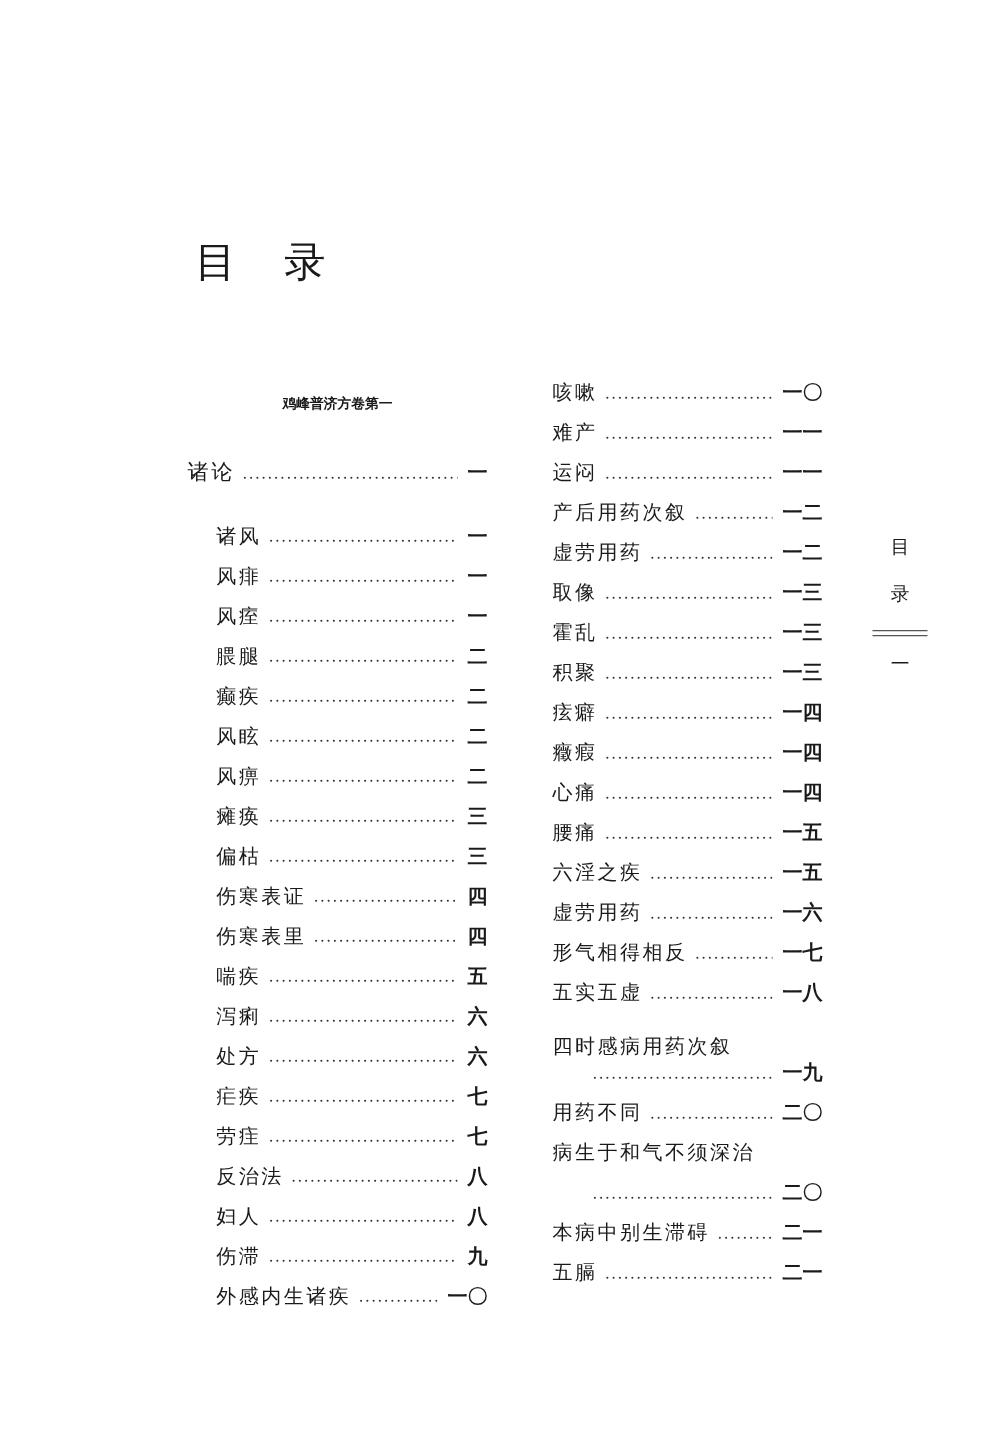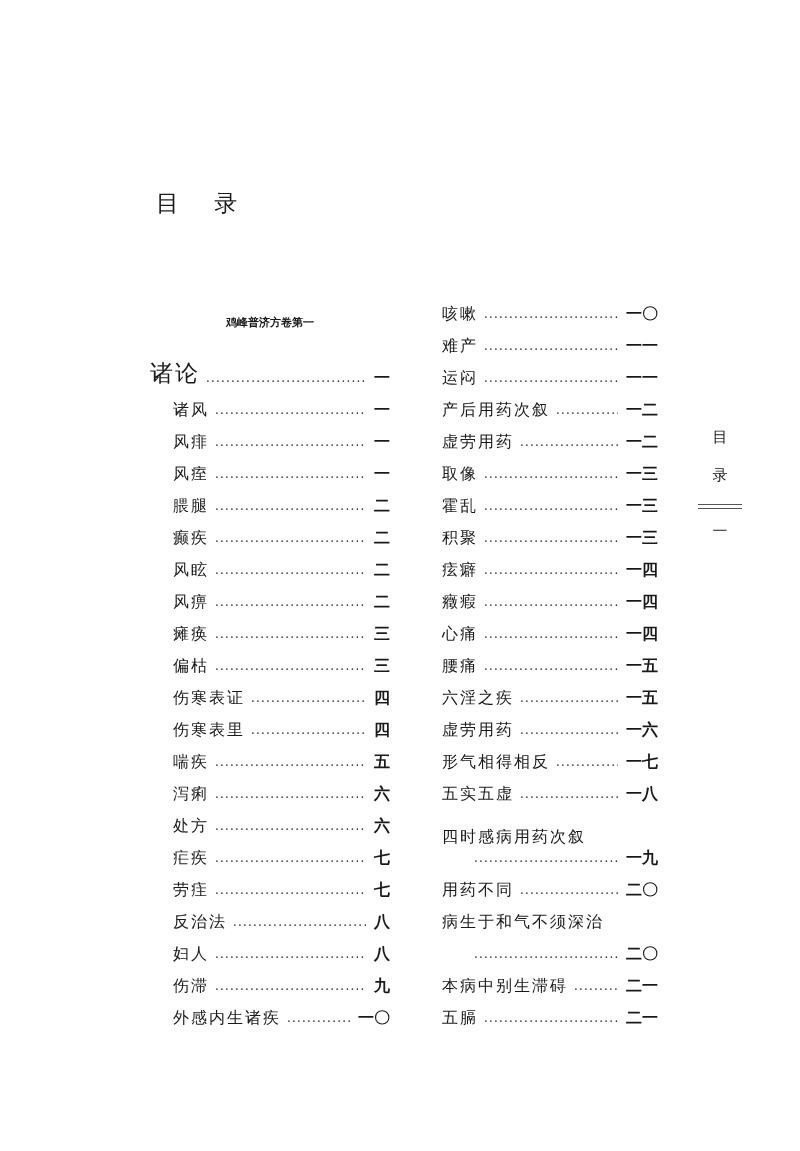--- a/index.html
+++ b/index.html
@@ -1,30 +1,30 @@
 <!DOCTYPE html>
 <html><head>
 <meta charset="utf-8">
 <style>
   html, body { margin:0; padding:0; background:#ffffff; }
   body { width:800px; height:1151px; position:relative; overflow:hidden;
          font-family: "DejaVu Serif", "Liberation Serif", serif; color:#1a1a1a; }
-  .page-title { position:absolute; left:156px; top:188px; font-size:23px; letter-spacing:14px; }
+  .page-title { position:absolute; left:156px; top:188px; font-size:33px; letter-spacing:14px; }
   .col { position:absolute; top:0; }
   .col-left { left:150px; width:240px; }
   .col-right { left:442px; width:216px; }
   .vol-title { position:absolute; left:0; width:240px; top:315px; text-align:center;
                font-family:"DejaVu Sans","Liberation Sans",sans-serif; font-weight:bold; font-size:11px; }
   .entry { position:absolute; left:0; right:0; height:24px; display:flex; align-items:flex-end; font-size:16px; }
-  .entry.sub { padding-left:23px; }
+  .entry.sub { padding-left:23px;margin-top:19px; }
   .entry .label { white-space:nowrap; letter-spacing:2px; }
   .entry .dots { flex:1; overflow:hidden; white-space:nowrap; margin:0 8px 0 6px; letter-spacing:1.2px; font-size:12px; color:#333; }
   .entry .dots::before { content:"··································································"; }
   .entry .page { white-space:nowrap; letter-spacing:0px;font-weight:bold; }
-  .entry.heading .label { font-size:23px; }
+  .entry.heading .label { font-size:17px; }
   .entry.nodots .dots { visibility:hidden; }
   .entry.cont { padding-left:26px; }
   .side { position:absolute; left:702px; top:428px; width:36px; text-align:center; font-size:15px; }
   .side .c1 { position:absolute; left:0; right:0; top:0; }
   .side .c2 { position:absolute; left:0; right:0; top:38px; }
   .side .rule { position:absolute; left:-4px; width:44px; top:76px; height:3px;
                 border-top:1px solid #555; border-bottom:1px solid #555; }
   .side .pg { position:absolute; left:0; right:0; top:94px; }
 </style>
 </head>

